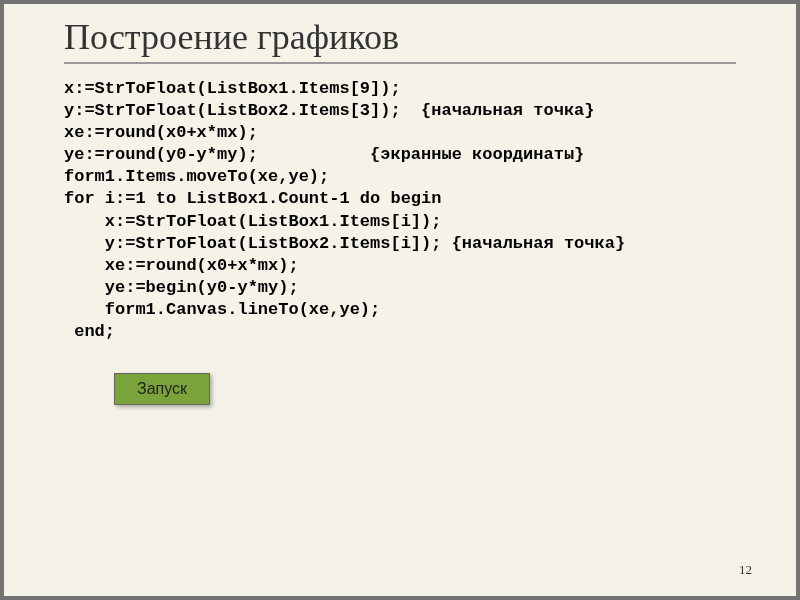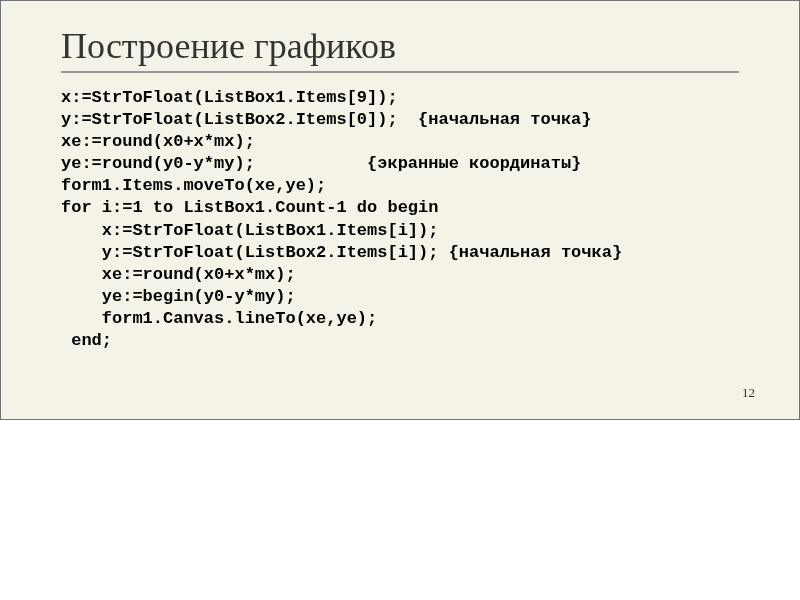--- a/index.html
+++ b/index.html
@@ -3,26 +3,26 @@
 <meta charset="utf-8">
 <style>
   body {
     margin: 0;
     padding: 0;
     background: #fff;
     font-family: Arial, sans-serif;
   }
   .slide {
     width: 800px;
-    height: 420px;
+    height: 600px;
     background: #f5f3e8;
     position: relative;
     box-sizing: border-box;
-    padding: 24px 60px 0 60px;
-    border: 1px solid #737373;
+    padding: 12px 60px 0 60px;
+    border: 4px solid #737373;
   }
   .title {
     font-family: "Times New Roman", serif;
     font-size: 36px;
     color: #333;
     margin: 0 0 4px 0;
     font-weight: normal;
   }
   .underline {
     height: 2px;
@@ -77,28 +77,29 @@
   .x0y0-lbl { fill: #333; font: 13px "Times New Roman"; }
 </style>
 </head>
 <body>
 
 <div class="slide">
   <h1 class="title">Построение графиков</h1>
   <div class="underline"></div>
 
   <div class="code"><span>x:=StrToFloat(ListBox1.Items[9]);</span>
-<span>y:=StrToFloat(ListBox2.Items[0]);  {начальная точка}</span>
+<span>y:=StrToFloat(ListBox2.Items[3]);  {начальная точка}</span>
 <span>xe:=round(x0+x*mx);</span>
 <span>ye:=round(y0-y*my);           {экранные координаты}</span>
 <span>form1.Items.moveTo(xe,ye);</span>
 <span>for i:=1 to ListBox1.Count-1 do begin</span>
 <span>    x:=StrToFloat(ListBox1.Items[i]);</span>
 <span>    y:=StrToFloat(ListBox2.Items[i]); {начальная точка}</span>
 <span>    xe:=round(x0+x*mx);</span>
 <span>    ye:=begin(y0-y*my);</span>
 <span>    form1.Canvas.lineTo(xe,ye);</span>
 <span> end;</span></div>
 
+  <div class="launch-btn">Запуск</div>
 
 
   <div class="page-num">12</div>
 </div>
 
 </body></html>

